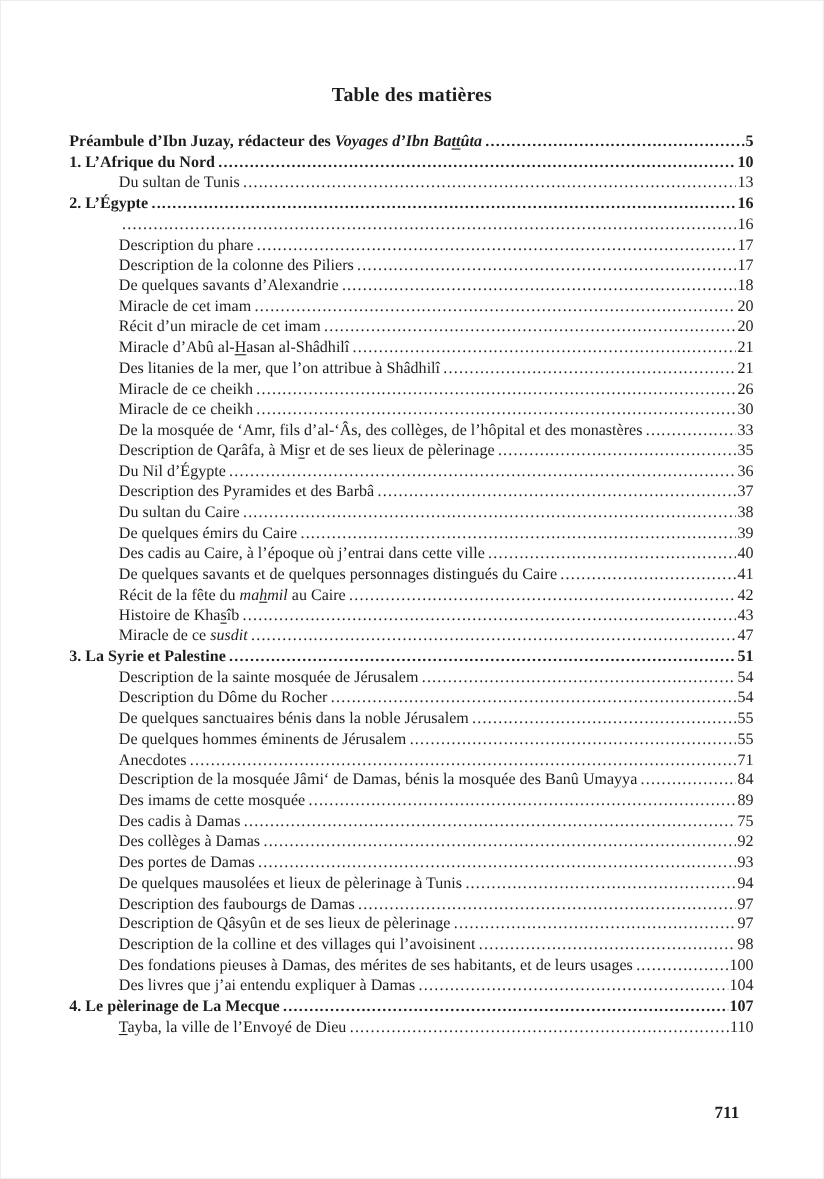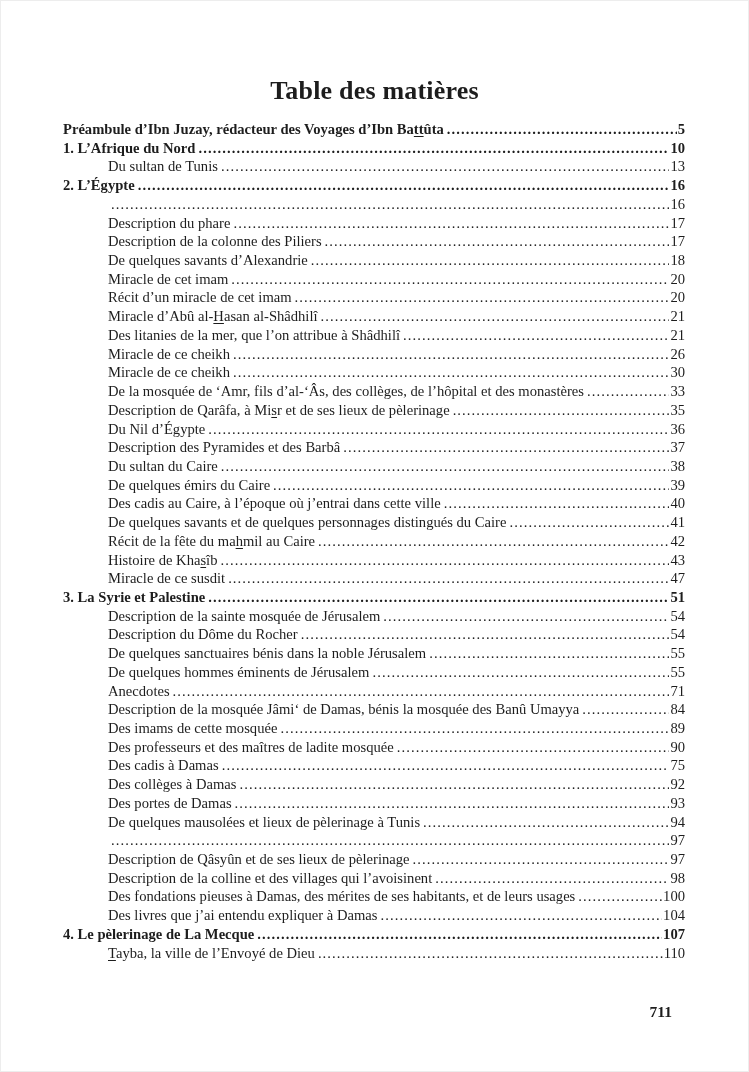--- a/index.html
+++ b/index.html
@@ -9,41 +9,41 @@
     position: relative;
     font-family: "Liberation Serif", "DejaVu Serif", serif;
     color: #1d1d1d;
     box-shadow: inset 0 0 0 1px #ededed;
     overflow: hidden;
   }
   .page-title {
     position: absolute;
     top: 76px; left: 0; width: 100%;
     text-align: center;
-    font-size: 26px;
+    font-size: 18px;
     font-weight: bold;
     letter-spacing: 0.2px;
     margin: 0;
   }
   .toc {
     position: absolute;
     top: 121px; left: 63px;
     width: 622px;
   }
   .row {
     display: flex;
     align-items: baseline;
     height: 18.72px;
     font-size: 14.6px;
     white-space: nowrap;
   }
   .row.bold { font-weight: bold; }
   .row.indent { padding-left: 45px; text-align: right; }
   .etitle { flex: 0 0 auto; }
-  .etitle .i { }
+  .etitle .i { font-style: italic; }
   .etitle .u { text-decoration: underline; text-underline-offset: 2px; }
   .dots {
     flex: 1 1 0;
     min-width: 0;
     overflow: hidden;
     margin: 0 1px 0 3px;
   }
   .dots::after {
     content: "........................................................................................................................................................................................................................................";
     letter-spacing: 1.1px;
@@ -220,45 +220,41 @@
       <span class="etitle"><span>Description de la mosquée Jâmi‘ de Damas, bénis la mosquée des Banû Umayya</span></span>
       <span class="dots"></span>
       <span class="pg">84</span>
     </div>
     <div class="row indent">
       <span class="etitle"><span>Des imams de cette mosquée</span></span>
       <span class="dots"></span>
       <span class="pg">89</span>
     </div>
     <div class="row indent">
-      <span class="etitle"><span>Des professeurs et des maîtres de ladite mosquée</span></span>
-      <span class="dots"></span>
-      <span class="pg">90</span>
-    </div>
-    <div class="row indent">
       <span class="etitle"><span>Des cadis à Damas</span></span>
       <span class="dots"></span>
       <span class="pg">75</span>
     </div>
     <div class="row indent">
       <span class="etitle"><span>Des collèges à Damas</span></span>
       <span class="dots"></span>
       <span class="pg">92</span>
     </div>
     <div class="row indent">
       <span class="etitle"><span>Des portes de Damas</span></span>
       <span class="dots"></span>
       <span class="pg">93</span>
     </div>
     <div class="row indent">
       <span class="etitle"><span>De quelques mausolées et lieux de pèlerinage à Tunis</span></span>
       <span class="dots"></span>
       <span class="pg">94</span>
     </div>
     <div class="row indent">
+      <span class="etitle"><span>Description des faubourgs de Damas</span></span>
       <span class="dots"></span>
       <span class="pg">97</span>
     </div>
     <div class="row indent">
       <span class="etitle"><span>Description de Qâsyûn et de ses lieux de pèlerinage</span></span>
       <span class="dots"></span>
       <span class="pg">97</span>
     </div>
     <div class="row indent">
       <span class="etitle"><span>Description de la colline et des villages qui l’avoisinent</span></span>

